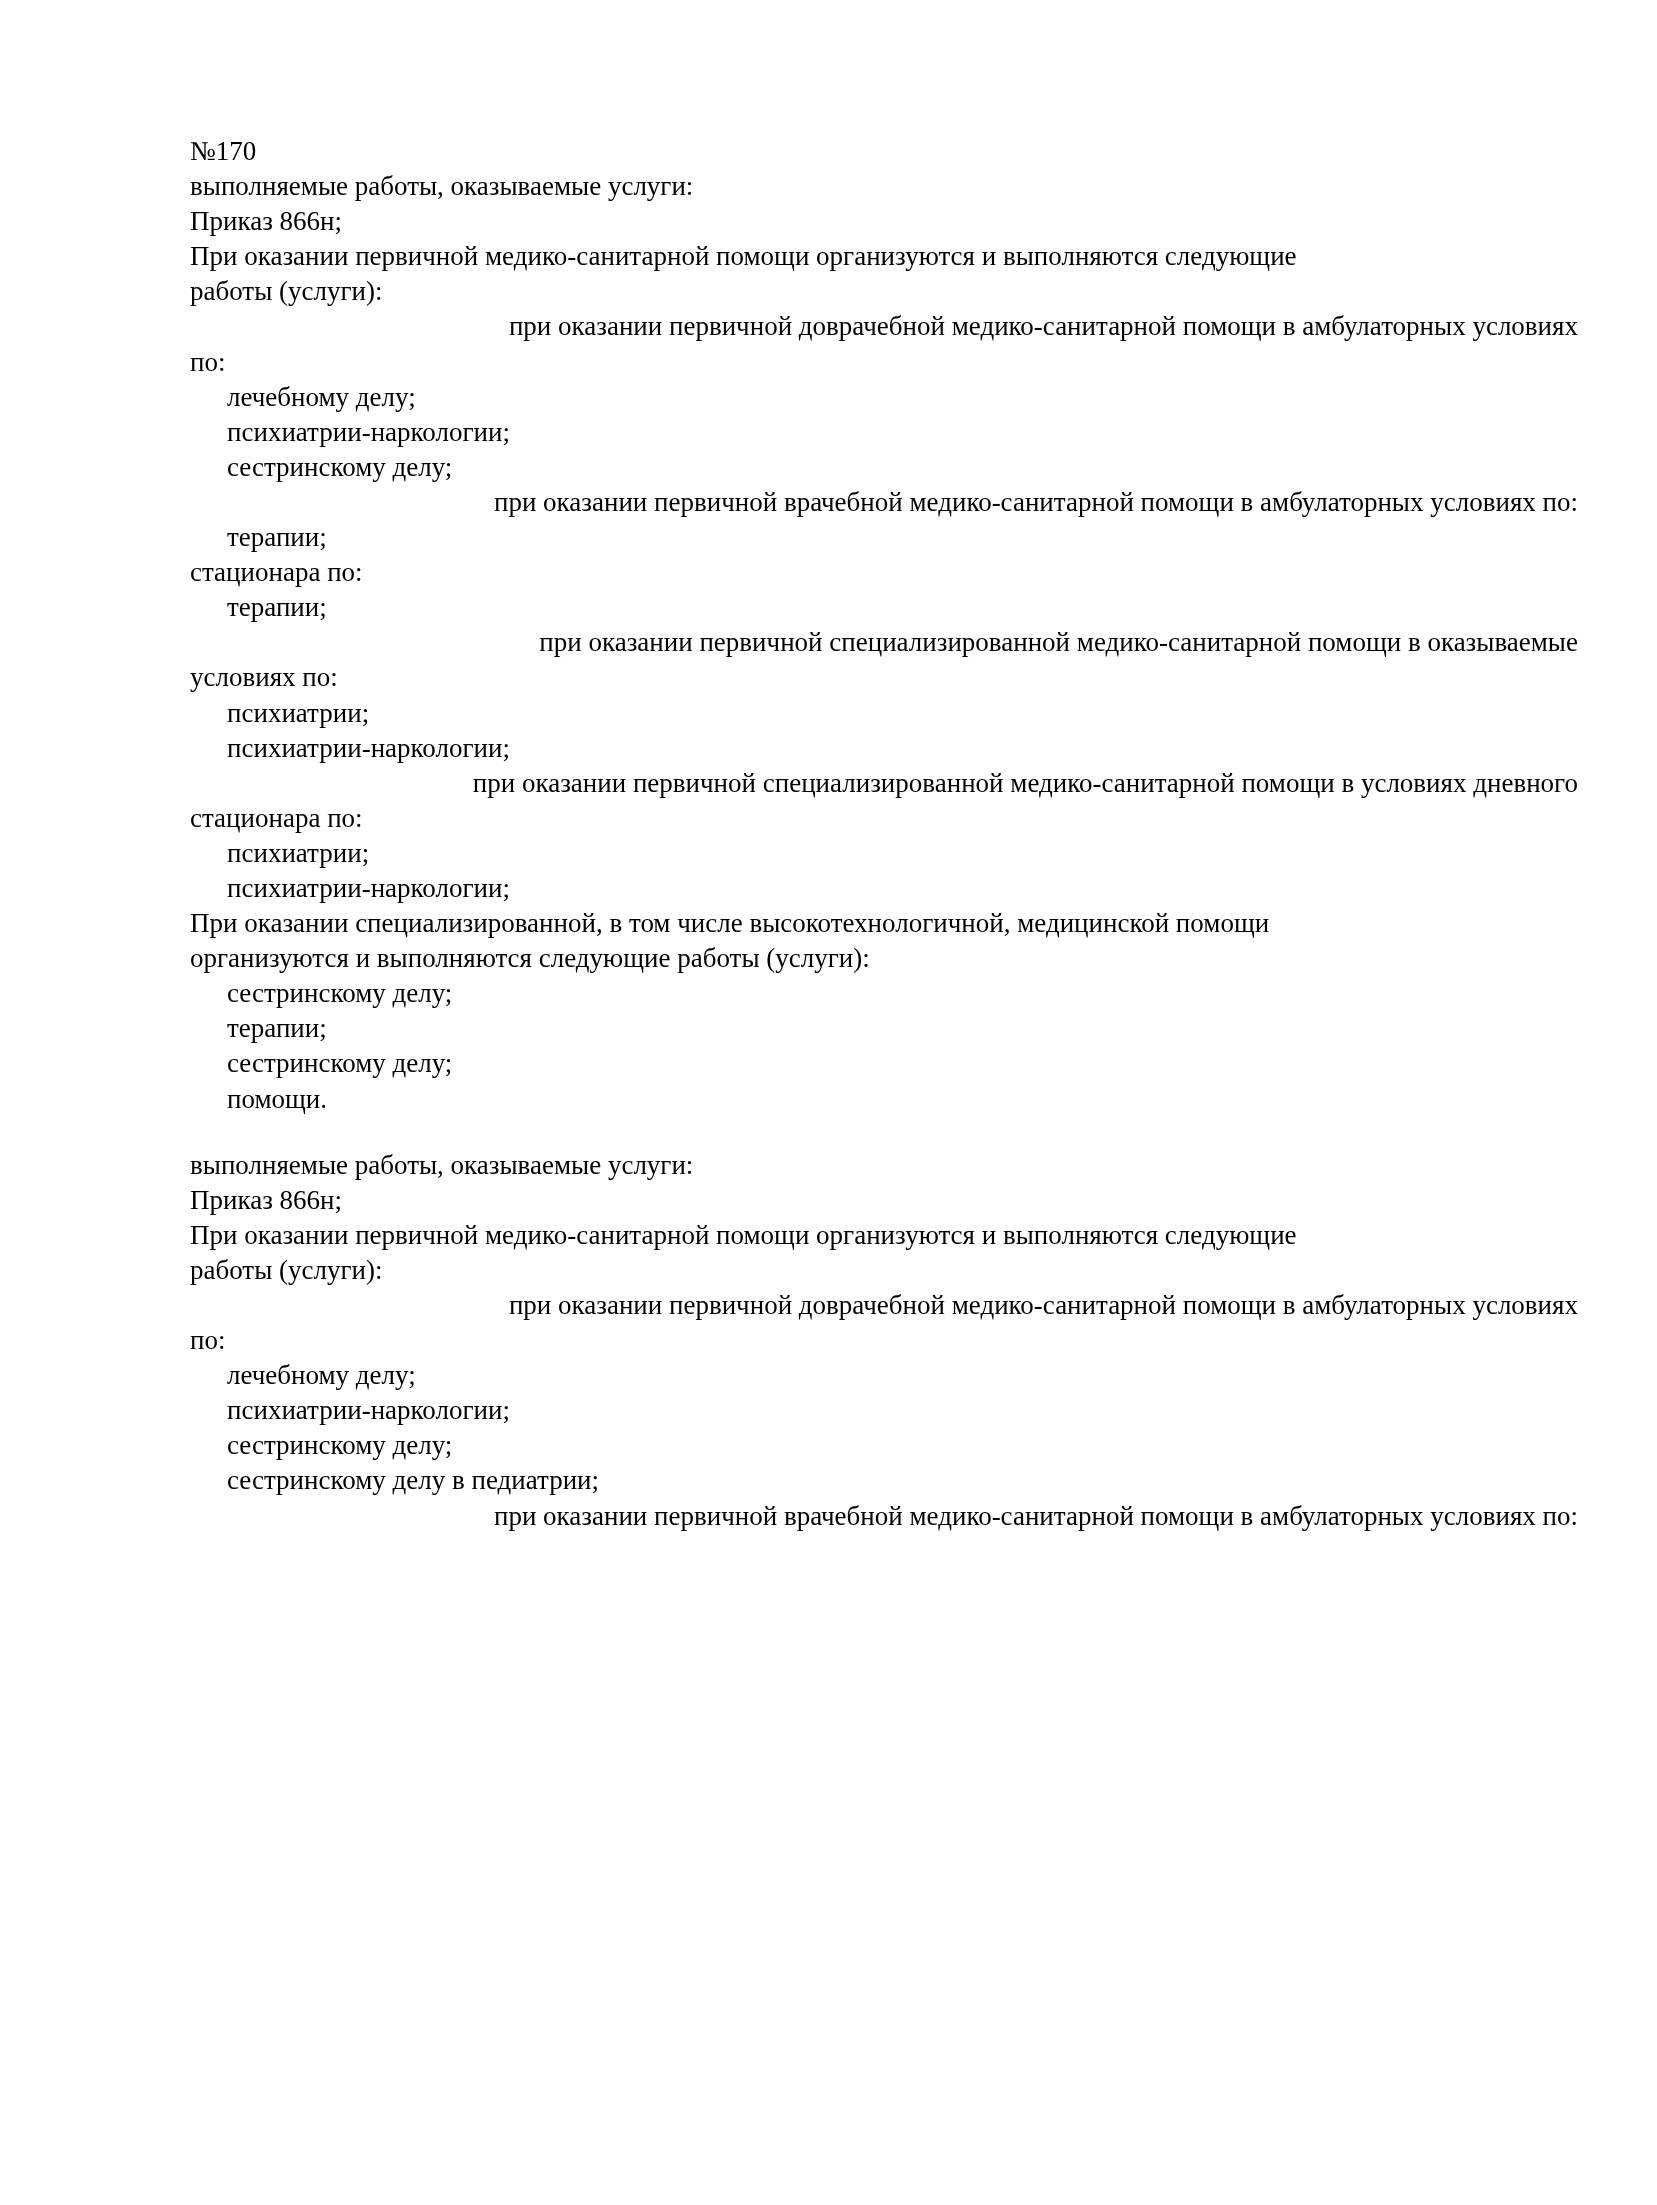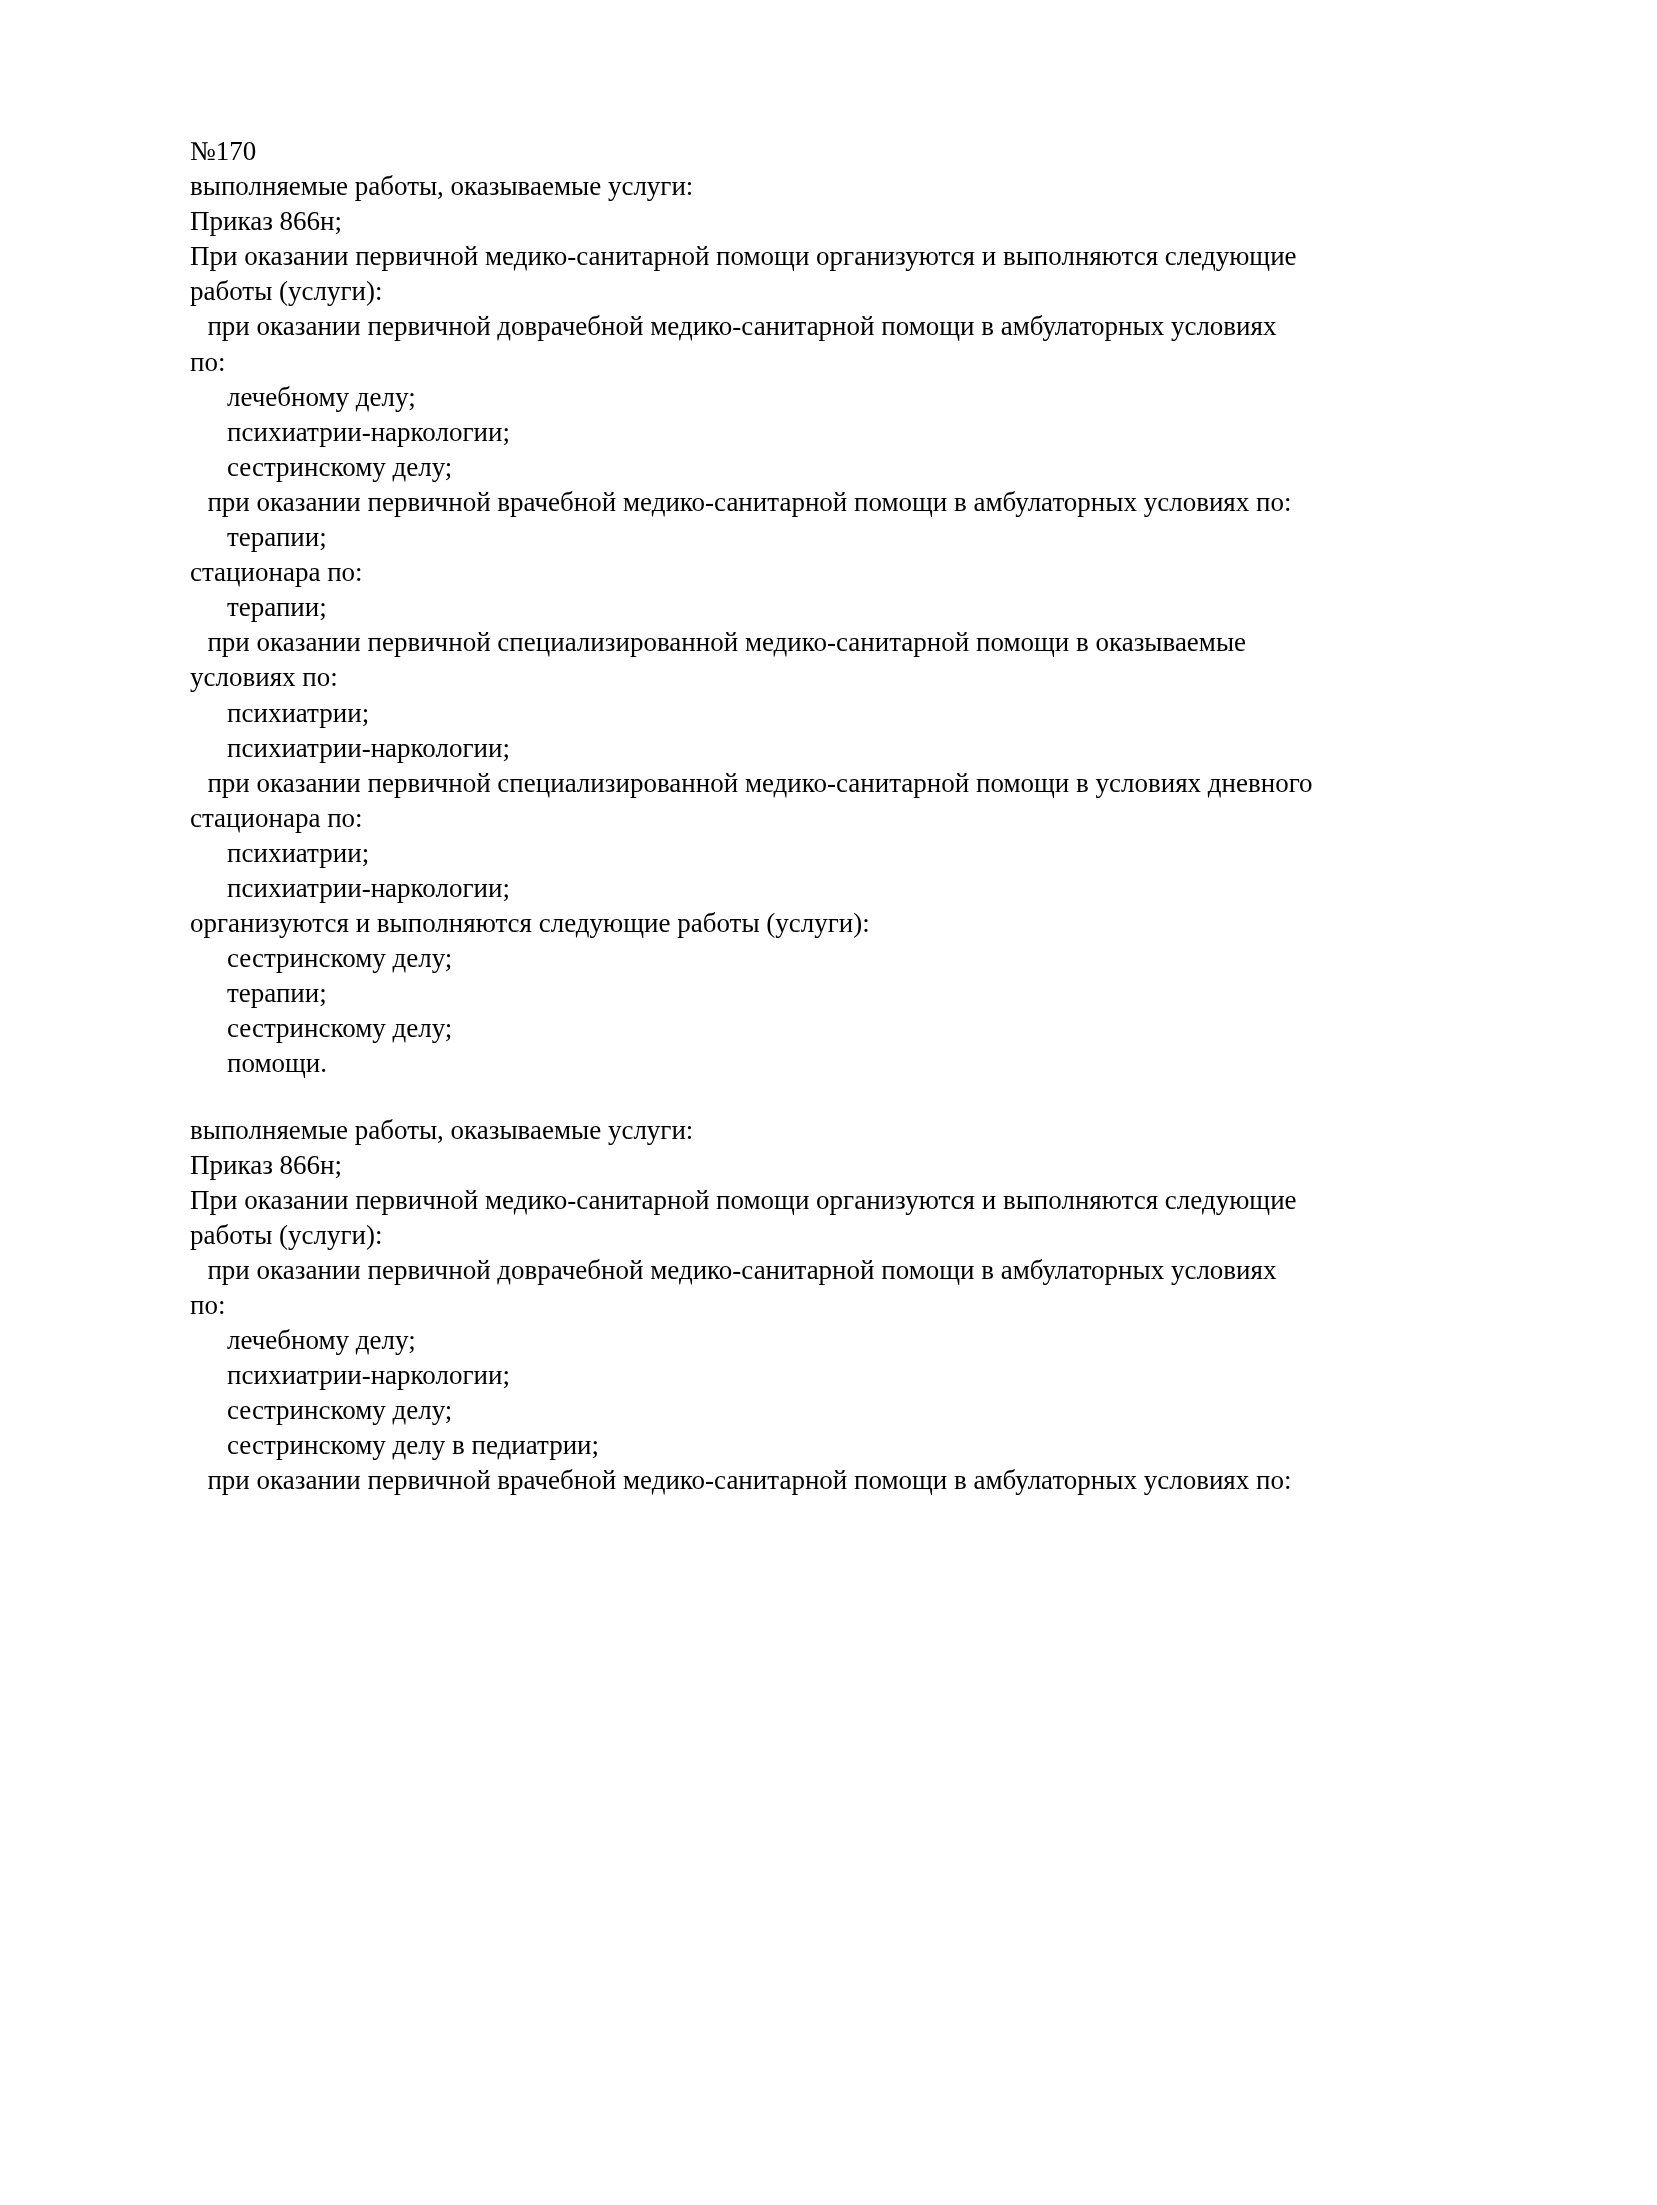--- a/index.html
+++ b/index.html
@@ -23,21 +23,21 @@
   .doc-body {
     font-size: 27px;
     line-height: 1.30;
   }
   .line {
     white-space: pre-wrap;
     margin: 0;
   }
   
   .lvl0 { text-indent: 0; padding-left: 0; }
-  .lvl1 { padding-left: 17.4px; }
+  .lvl1 { padding-left: 17.4px; text-align: right; }
   .lvl2 { padding-left: 37px; }
   .blank {
     height: 31px;
   }
   .title {
     font-size: 27px;
     line-height: 1.30;
   }
 </style>
 </head>
@@ -63,20 +63,21 @@
       <div class="line lvl0">стационара по:</div>
       <div class="line lvl2">терапии;</div>
       <div class="line lvl1">при оказании первичной специализированной медико-санитарной помощи в оказываемые</div>
       <div class="line lvl0">условиях по:</div>
       <div class="line lvl2">психиатрии;</div>
       <div class="line lvl2">психиатрии-наркологии;</div>
       <div class="line lvl1">при оказании первичной специализированной медико-санитарной помощи в условиях дневного</div>
       <div class="line lvl0">стационара по:</div>
       <div class="line lvl2">психиатрии;</div>
       <div class="line lvl2">психиатрии-наркологии;</div>
+      <div class="line lvl0">При оказании специализированной, в том числе высокотехнологичной, медицинской помощи</div>
       <div class="line lvl0">организуются и выполняются следующие работы (услуги):</div>
       <div class="line lvl2">сестринскому делу;</div>
       <div class="line lvl2">терапии;</div>
       <div class="line lvl2">сестринскому делу;</div>
       <div class="line lvl2">помощи.</div>
     </div>
 
     <div class="blank"></div>
 
     <div>

